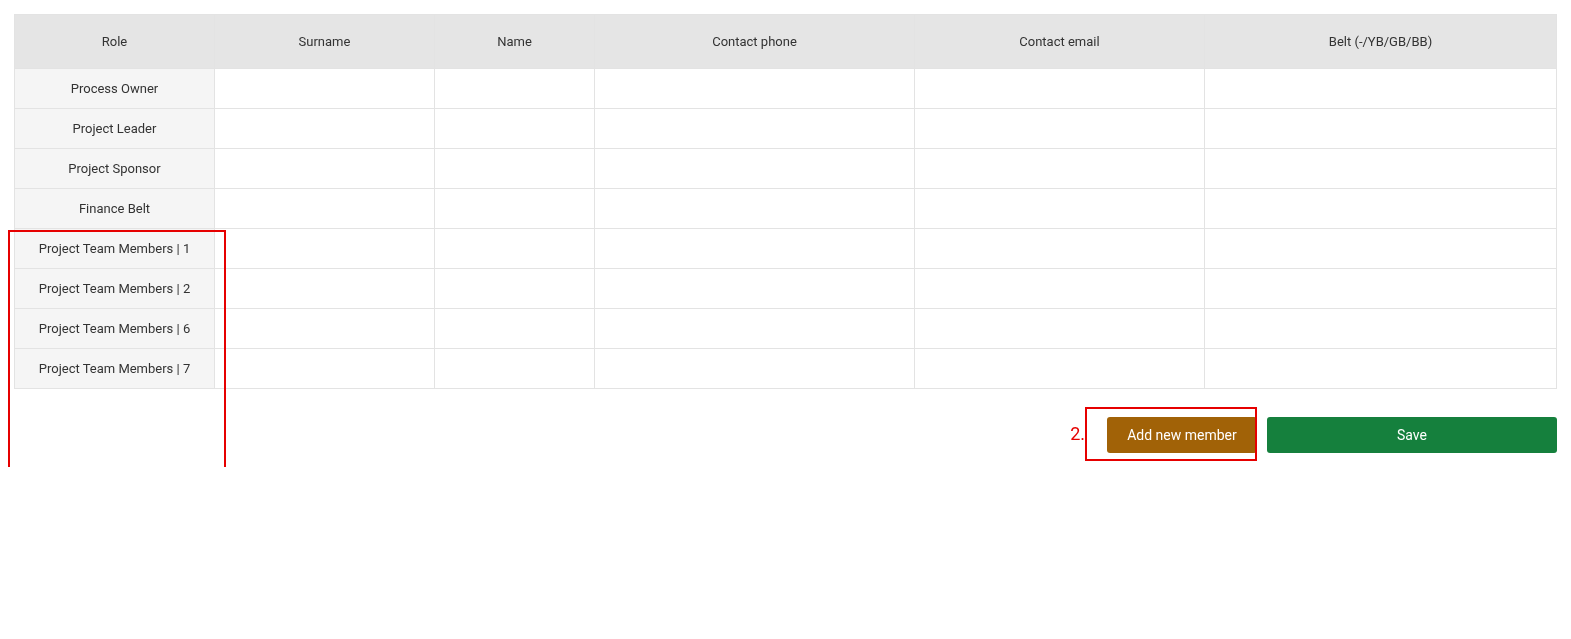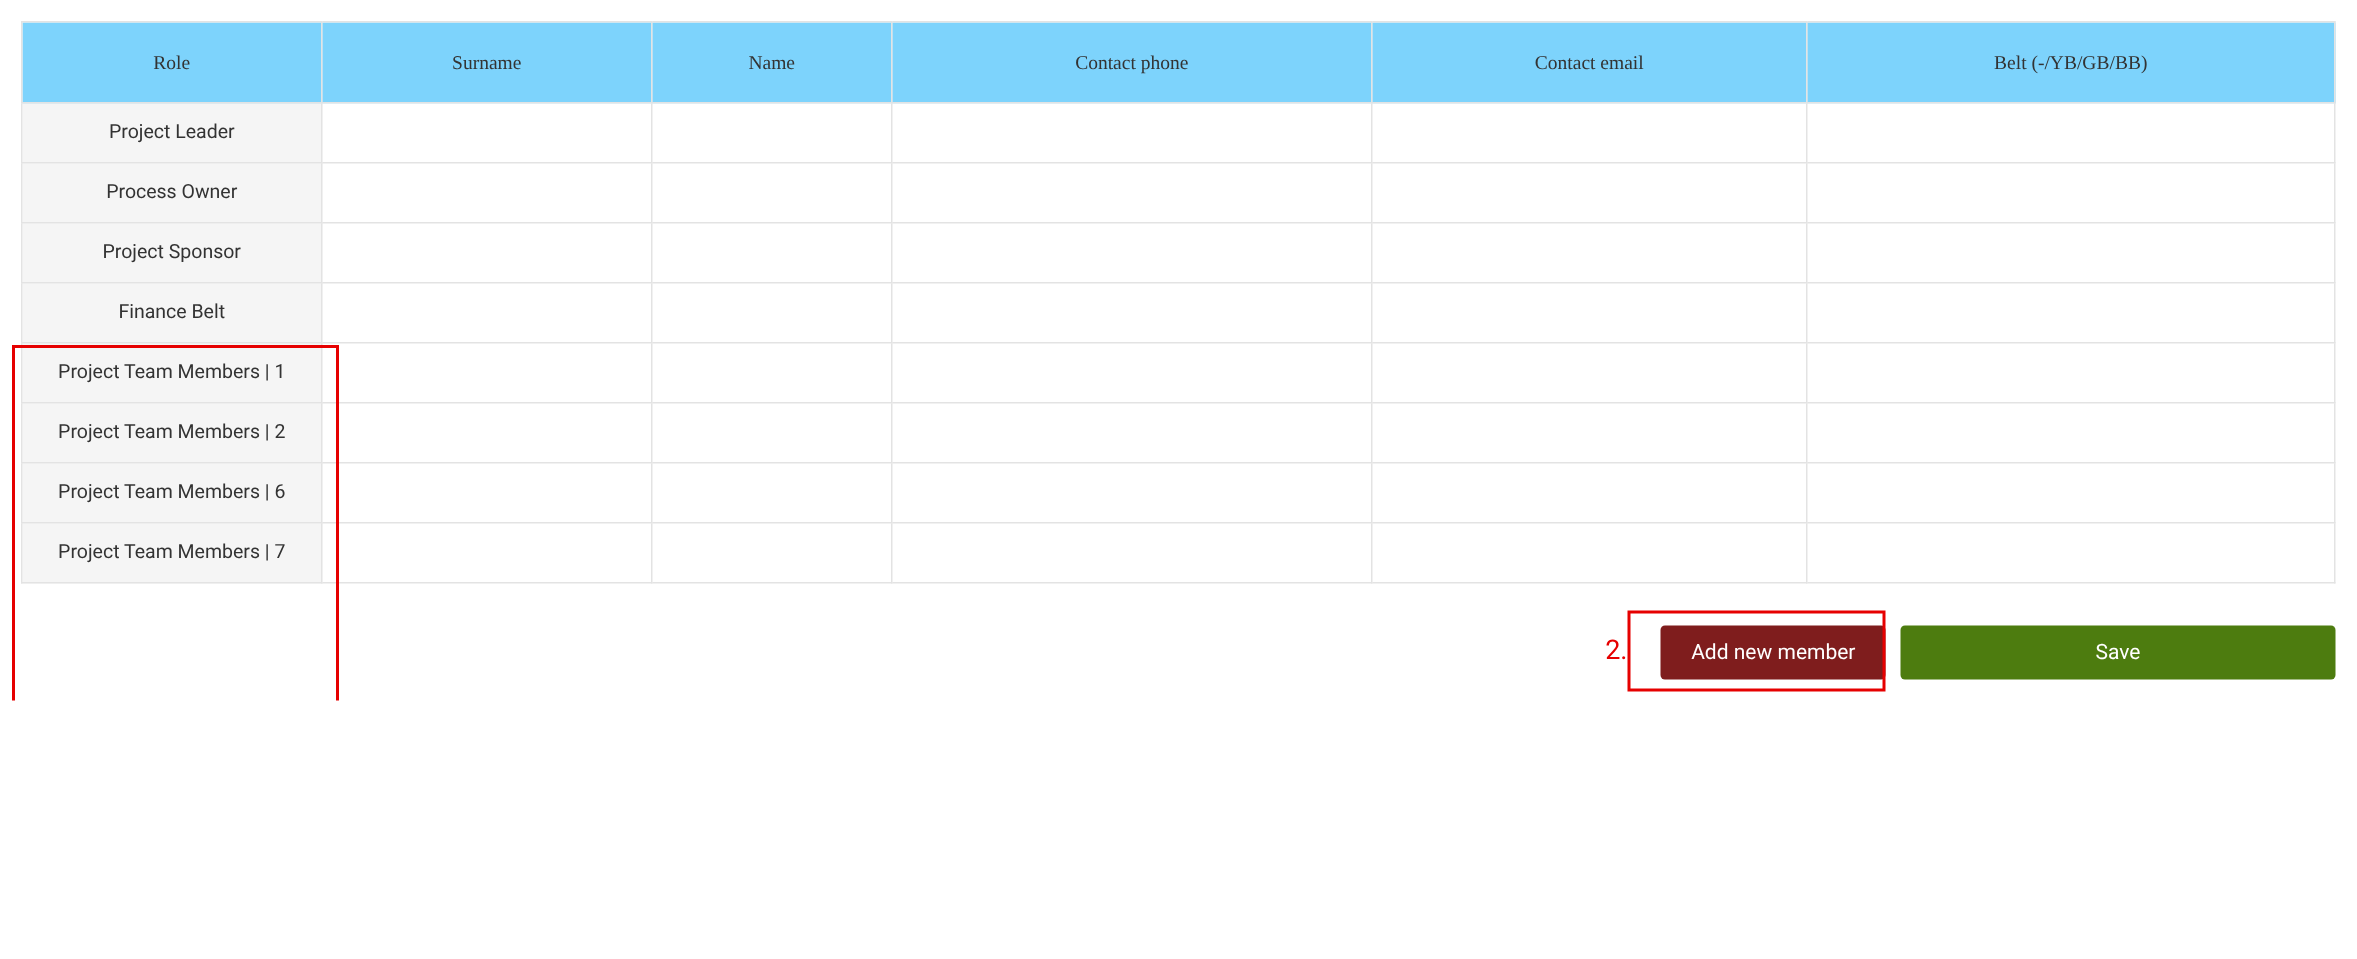--- a/index.html
+++ b/index.html
@@ -23,26 +23,25 @@
       border-collapse: collapse;
       table-layout: fixed;
     }
     th, td {
       border: 1px solid #e3e3e3;
       padding: 0;
       vertical-align: middle;
       text-align: center;
     }
     th {
-      background: #7dd3fc;
+      background: #e5e5e5;
       font-weight: 400;
       color: #333;
       height: 54px;
       font-size: 13px;
-      font-family: Liberation Serif, serif;
     }
     td {
       height: 40px;
       background: #ffffff;
     }
     td.role-cell {
       background: #f5f5f5;
       font-size: 13px;
       color: #333;
     }
@@ -63,26 +62,25 @@
       border: none;
       border-radius: 3px;
       color: #fff;
       height: 36px;
       font-size: 14px;
       cursor: pointer;
       padding: 0 20px;
       font-family: inherit;
     }
     .btn-add {
-      background: #7f1d1d;
+      background: #a16207;
       min-width: 150px;
-      text-align: right;
     }
     .btn-save {
-      background: #4d7c0f;
+      background: #15803d;
       min-width: 290px;
     }
     
     .annot-box {
       position: absolute;
       border: 2px solid #e60000;
       pointer-events: none;
     }
     .annot-label {
       position: absolute;
@@ -109,29 +107,29 @@
         <th>Role</th>
         <th>Surname</th>
         <th>Name</th>
         <th>Contact phone</th>
         <th>Contact email</th>
         <th>Belt (-/YB/GB/BB)</th>
       </tr>
     </thead>
     <tbody id="team-tbody">
         <tr>
-          <td class="role-cell">Project Leader</td>
+          <td class="role-cell">Process Owner</td>
           <td></td>
           <td></td>
           <td></td>
           <td></td>
           <td></td>
         </tr>
         <tr>
-          <td class="role-cell">Process Owner</td>
+          <td class="role-cell">Project Leader</td>
           <td></td>
           <td></td>
           <td></td>
           <td></td>
           <td></td>
         </tr>
         <tr>
           <td class="role-cell">Project Sponsor</td>
           <td></td>
           <td></td>

